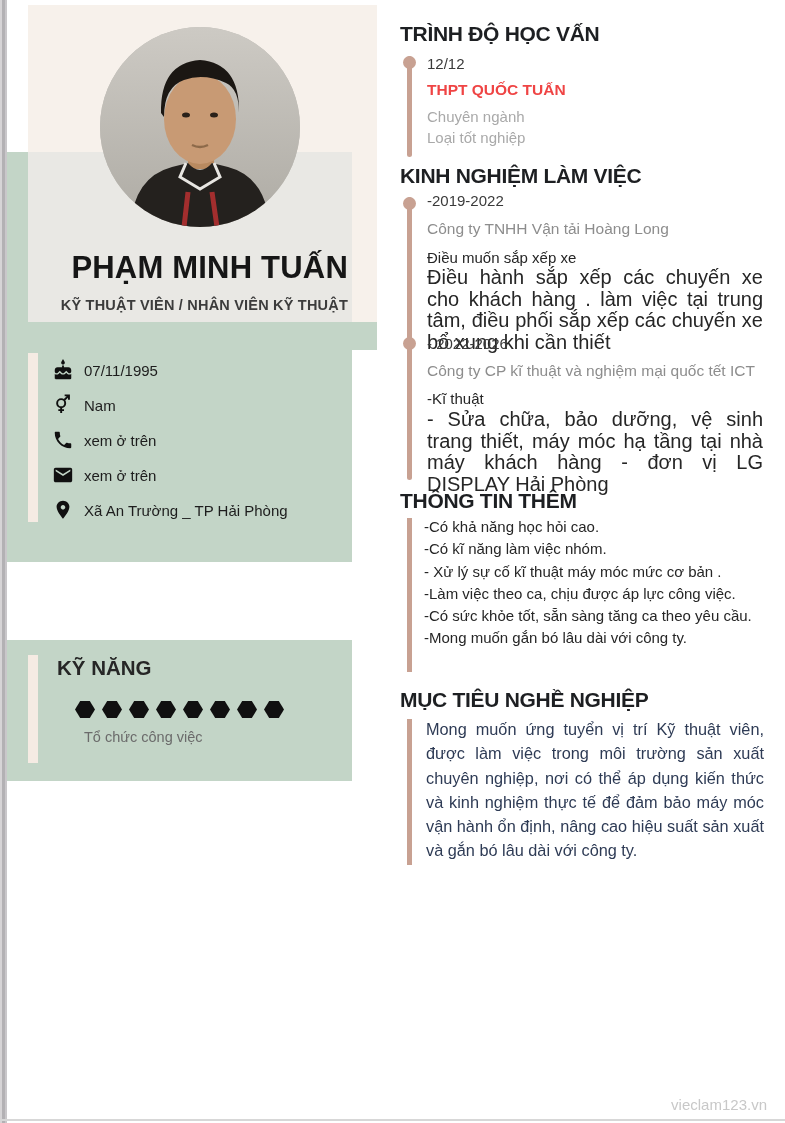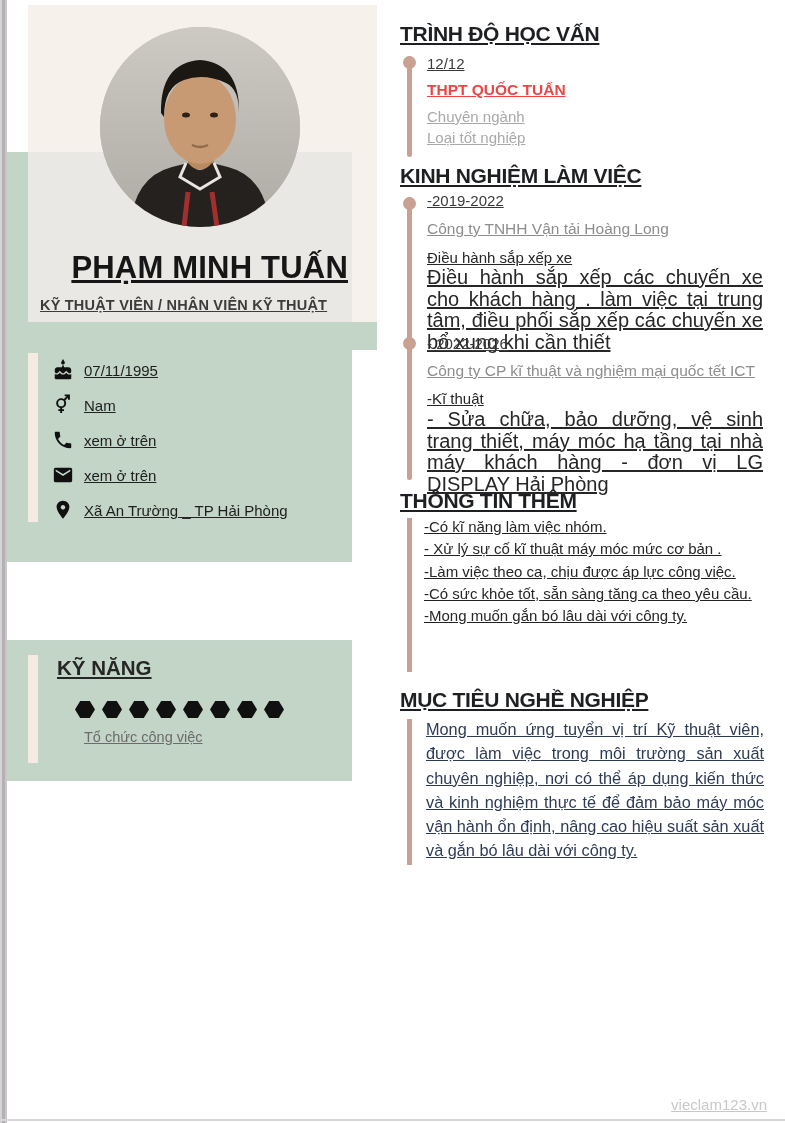--- a/index.html
+++ b/index.html
@@ -1,40 +1,40 @@
 <!DOCTYPE html>
 <html><head>
 <meta charset="utf-8">
 <style>
   html,body{margin:0;padding:0;}
   body{
     width:785px;height:1123px;position:relative;background:#ffffff;
     font-family:"Liberation Sans","DejaVu Sans",sans-serif;
     overflow:hidden;color:#222;
   }
-  .abs{position:absolute;text-decoration:underline;}
+  .abs{position:absolute;}
   
   .page-left-edge{left:0;top:0;width:7px;height:1123px;
     background:linear-gradient(to right,#d6d4d6 0 2px,#b3b1b4 2px 5px,#c9c7ca 5px 7px);z-index:9;}
   .page-bottom-edge{left:0;top:1119px;width:785px;height:2px;background:#d7d7d7;z-index:9;}
 
   
   .cream-top{left:28px;top:5px;width:349px;height:317px;background:#f7f1eb;z-index:1;}
   .green-upper{left:7px;top:152px;width:370px;height:198px;background:#c3d5c7;z-index:0;}
   .green-contact{left:7px;top:350px;width:345px;height:212px;background:#c3d5c7;z-index:0;}
   .green-skills{left:7px;top:640px;width:345px;height:141px;background:#c3d5c7;z-index:0;}
   .gray-card{left:28px;top:152px;width:324px;height:170px;background:#e9e8e4;z-index:2;}
 
   .photo-wrap{left:100px;top:27px;width:200px;height:200px;border-radius:50%;
     overflow:hidden;z-index:3;background:#bdbab4;}
   .photo-wrap svg{display:block;}
 
   .name{left:40px;top:250px;width:308px;text-align:right;z-index:4;
     font-size:31px;font-weight:bold;color:#161616;letter-spacing:.2px;}
-  .subtitle{left:40px;top:297px;width:308px;z-index:4;
+  .subtitle{left:40px;top:297px;width:308px;text-align:right;z-index:4;
     font-size:14.5px;font-weight:bold;color:#3c3c3c;letter-spacing:.2px;}
 
   .cream-bar{width:10px;background:#f5ebe3;z-index:2;}
   .bar-contact{left:28px;top:353px;height:169px;}
   .bar-skills{left:28px;top:655px;height:108px;}
 
   .contact-row{left:52px;width:290px;height:24px;z-index:3;display:flex;align-items:center;}
   .contact-row .cicon{width:22px;height:22px;margin-right:10px;flex:0 0 22px;}
   .contact-row .ctext{font-size:15px;color:#1d1d1d;white-space:nowrap;}
 
@@ -158,31 +158,32 @@
 <div class="abs rtext muted" style="top:108px">Chuyên ngành</div>
 <div class="abs rtext muted" style="top:129px">Loại tốt nghiệp</div>
 
 <div class="abs h1" style="top:164px">KINH NGHIỆM LÀM VIỆC</div>
 <div class="abs tl-bar" style="left:407px;top:197px;height:283px"></div>
 <div class="abs tl-dot" style="left:403px;top:197px"></div>
 <div class="abs tl-dot" style="left:403px;top:337px"></div>
 
 <div class="abs rtext period" style="top:192px">-2019-2022</div>
 <div class="abs rtext company" style="top:220px">Công ty TNHH Vận tải Hoàng Long</div>
-<div class="abs rtext role" style="top:249px">Điều hành sắp xếp xe</div>
+<div class="abs rtext role" style="top:249px">Điều muốn sắp xếp xe</div>
 <div class="abs rtext desc" style="top:267px">Điều hành sắp xếp các chuyến xe cho khách hàng . làm việc tại trung tâm, điều phối sắp xếp các chuyến xe bổ xung khi cần thiết</div>
 
 <div class="abs rtext period" style="top:335px">- 2022-2026</div>
 <div class="abs rtext company" style="top:362px">Công ty CP kĩ thuật và nghiệm mại quốc tết ICT</div>
 <div class="abs rtext role" style="top:390px">-Kĩ thuật</div>
 <div class="abs rtext desc" style="top:409px">- Sửa chữa, bảo dưỡng, vệ sinh  trang thiết, máy móc  hạ tầng tại nhà máy khách hàng - đơn vị LG DISPLAY Hải Phòng</div>
 
 <div class="abs h1" style="top:489px">THÔNG TIN THÊM</div>
 <div class="abs tl-bar" style="left:407px;top:518px;height:154px;border-radius:0"></div>
 <div class="abs rtext" style="top:516px;left:424px;width:340px">
+  <div class="info-item">-Có khả năng học hỏi cao.</div>
   <div class="info-item">-Có kĩ năng làm việc nhóm.</div>
   <div class="info-item">- Xử lý sự cố kĩ thuật máy móc mức cơ bản .</div>
   <div class="info-item">-Làm việc theo ca, chịu được áp lực công việc.</div>
   <div class="info-item">-Có sức khỏe tốt, sẵn sàng tăng ca theo yêu cầu.</div>
   <div class="info-item">-Mong muốn gắn bó lâu dài với công ty.</div>
 </div>
 
 <div class="abs h1" style="top:688px">MỤC TIÊU NGHỀ NGHIỆP</div>
 <div class="abs tl-bar" style="left:407px;top:719px;height:146px;border-radius:0"></div>
 <div class="abs objective" style="top:717px">Mong muốn ứng tuyển vị trí Kỹ thuật viên, được làm việc trong môi trường sản xuất chuyên nghiệp, nơi có thể áp dụng kiến thức và kinh nghiệm thực tế để đảm bảo máy móc vận hành ổn định, nâng cao hiệu suất sản xuất và gắn bó lâu dài với công ty.</div>

